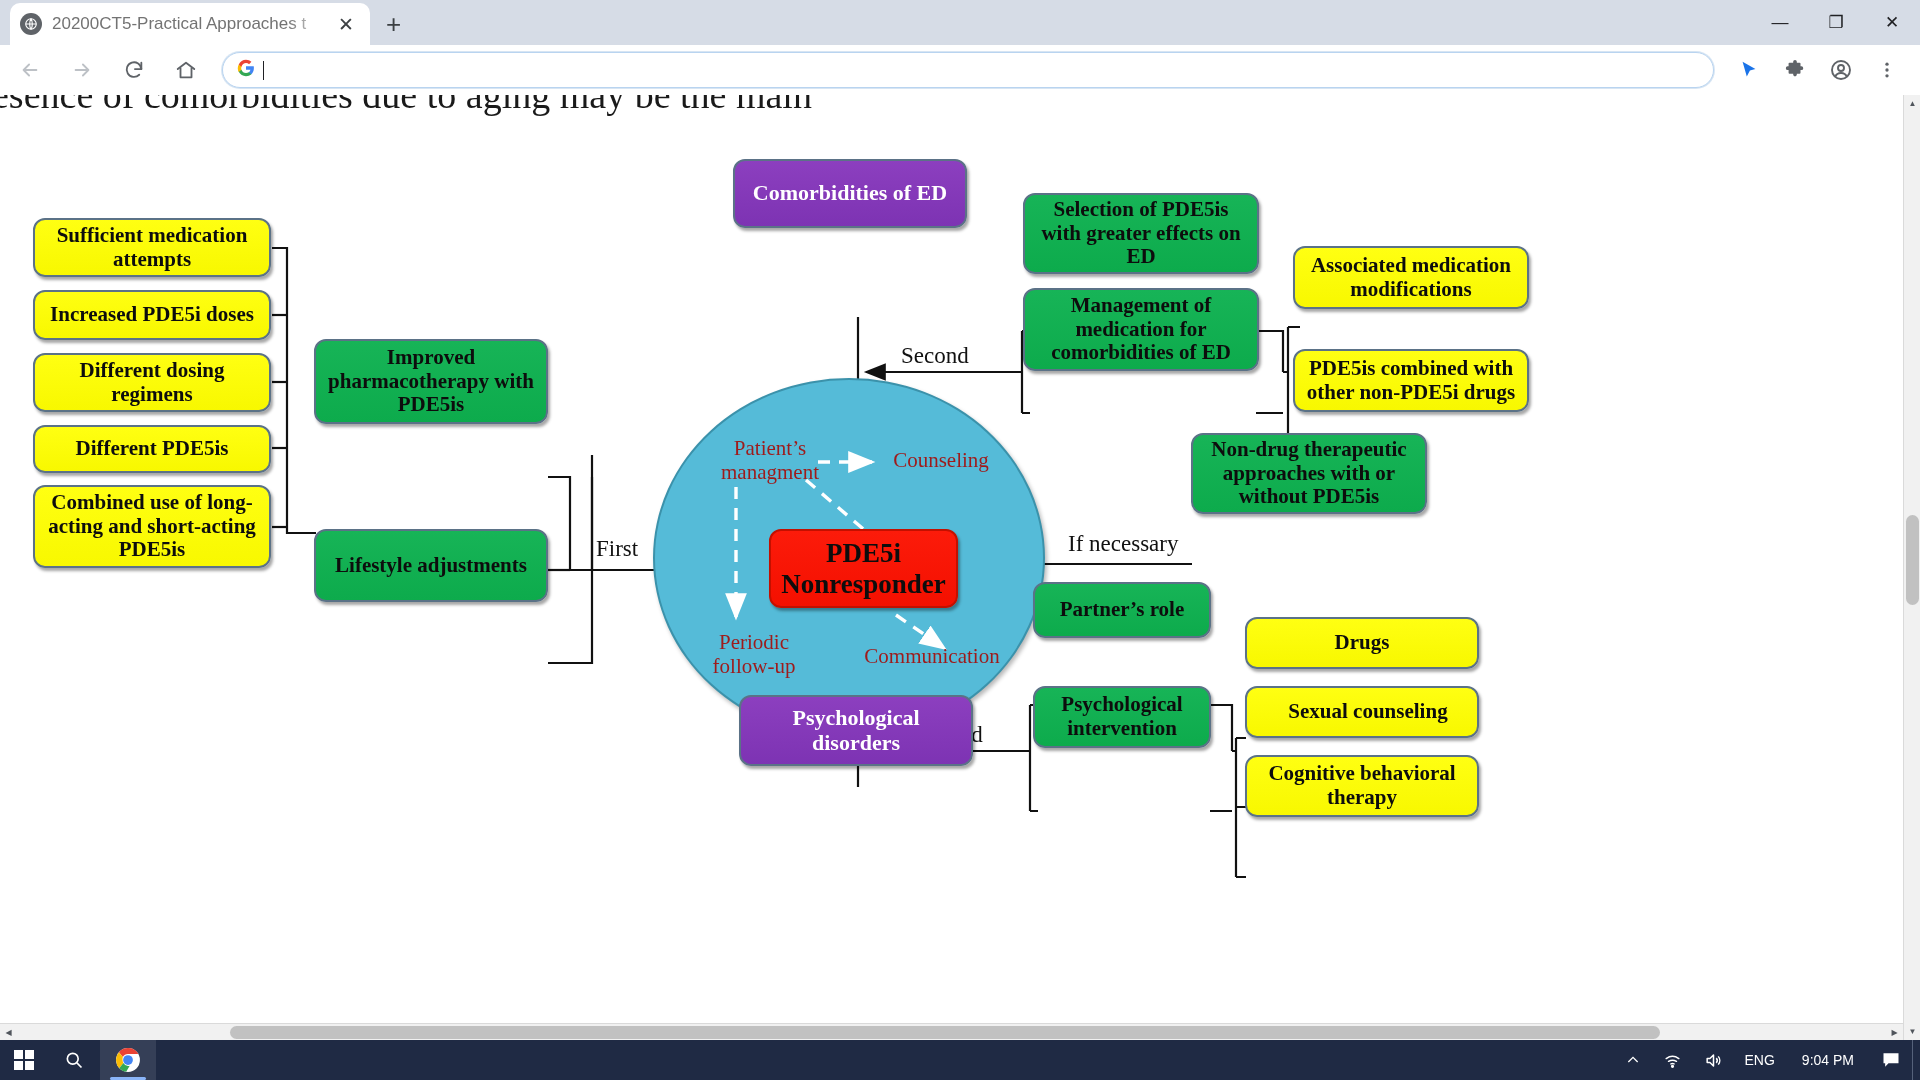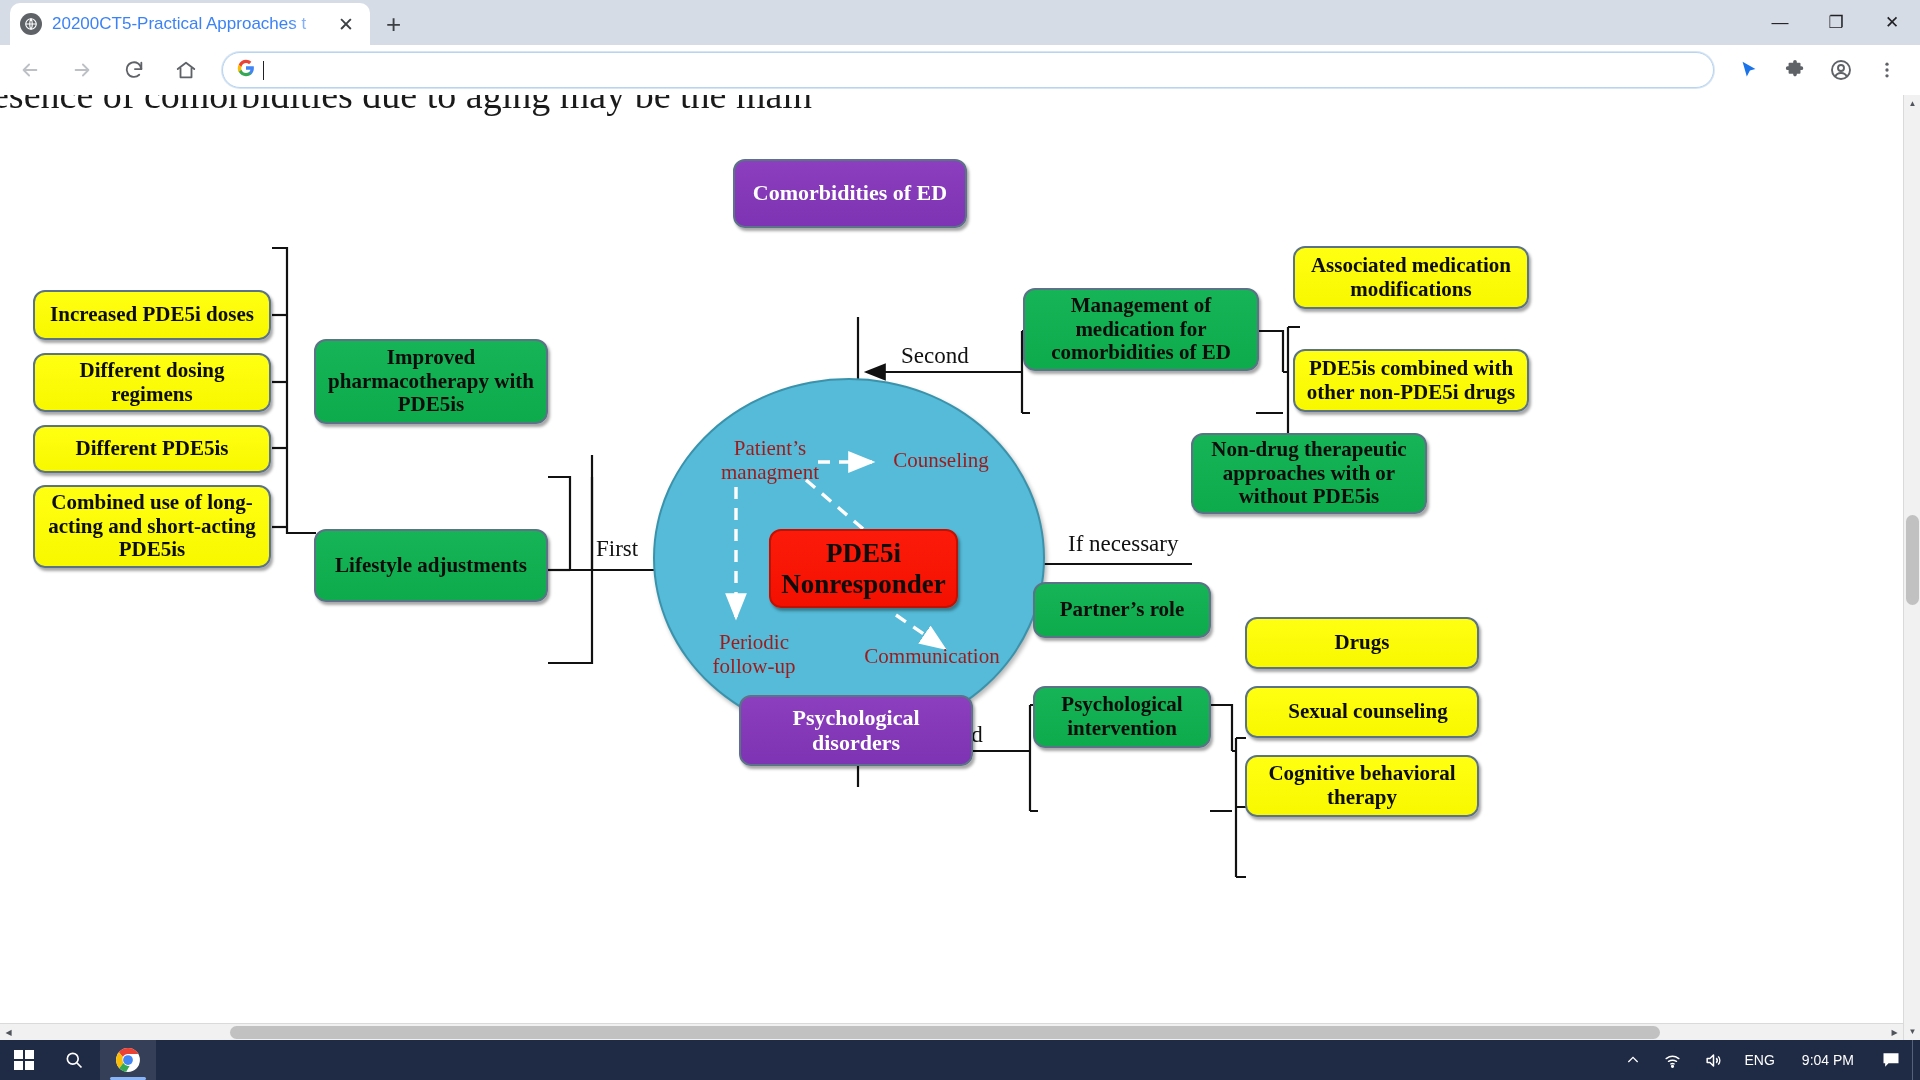--- a/index.html
+++ b/index.html
@@ -32,21 +32,21 @@
     position: relative;
   }
   .tab-favicon {
     width: 22px; height: 22px; border-radius: 50%;
     background: #5f6368;
     display: inline-flex; align-items: center; justify-content: center;
     color: #fff; font-size: 15px; flex: 0 0 auto;
     margin-right: 10px;
   }
   #tab-title {
-    font-size: 17px; color: #3b82f6;
+    font-size: 17px; color: #737373;
     white-space: nowrap; overflow: hidden;
     flex: 1 1 auto;
     -webkit-mask-image: linear-gradient(to right, #000 84%, transparent 100%);
     mask-image: linear-gradient(to right, #000 84%, transparent 100%);
   }
   #tab-close {
     font-size: 19px; color: #3c4043; cursor: pointer;
     padding: 0 6px; flex: 0 0 auto;
   }
   #new-tab-button {
@@ -385,29 +385,31 @@
       <div class="circle-label" style="left:690px; top:535px; width:128px;">Periodic follow-up</div>
       <div class="circle-label" style="left:857px; top:549px; width:150px;">Communication</div>
 
       <div class="node red" style="left:769px; top:434px; width:189px; height:79px; font-size:27px;">PDE5i Nonresponder</div>
 
       <div class="edge-label" style="left:596px; top:441px;">First</div>
       <div class="edge-label" style="left:901px; top:248px;">Second</div>
       <div class="edge-label" style="left:915px; top:627px;">Second</div>
       <div class="edge-label" style="left:1068px; top:436px;">If necessary</div>
 
+      <div class="node yellow" style="left:33px; top:123px; width:238px; height:59px; font-size:21px;">Sufficient medication attempts</div>
       <div class="node yellow" style="left:33px; top:195px; width:238px; height:50px; font-size:21px;">Increased PDE5i doses</div>
       <div class="node yellow" style="left:33px; top:258px; width:238px; height:59px; font-size:21px;">Different dosing regimens</div>
       <div class="node yellow" style="left:33px; top:330px; width:238px; height:48px; font-size:21px;">Different PDE5is</div>
       <div class="node yellow" style="left:33px; top:390px; width:238px; height:83px; font-size:21px;">Combined use of long-acting and short-acting PDE5is</div>
 
       <div class="node green" style="left:314px; top:244px; width:234px; height:85px; font-size:21px;">Improved pharmacotherapy with PDE5is</div>
       <div class="node green" style="left:314px; top:434px; width:234px; height:73px; font-size:21px;">Lifestyle adjustments</div>
 
       <div class="node purple" style="left:733px; top:64px; width:234px; height:69px; font-size:22px; color:#fff;">Comorbidities of ED</div>
+      <div class="node green" style="left:1023px; top:98px; width:236px; height:81px; font-size:21px;">Selection of PDE5is with greater effects on ED</div>
       <div class="node green" style="left:1023px; top:193px; width:236px; height:83px; font-size:21px;">Management of medication for comorbidities of ED</div>
       <div class="node yellow" style="left:1293px; top:151px; width:236px; height:63px; font-size:21px;">Associated medication modifications</div>
       <div class="node yellow" style="left:1293px; top:254px; width:236px; height:63px; font-size:21px;">PDE5is combined with other non-PDE5i drugs</div>
 
       <div class="node green" style="left:1191px; top:338px; width:236px; height:81px; font-size:21px;">Non-drug therapeutic approaches with or without PDE5is</div>
 
       <div class="node purple" style="left:739px; top:600px; width:234px; height:71px; font-size:22px; color:#fff;">Psychological disorders</div>
       <div class="node green" style="left:1033px; top:487px; width:178px; height:56px; font-size:21px;">Partner’s role</div>
       <div class="node green" style="left:1033px; top:591px; width:178px; height:62px; font-size:21px;">Psychological intervention</div>
       <div class="node yellow" style="left:1245px; top:522px; width:234px; height:52px; font-size:21px;">Drugs</div>

